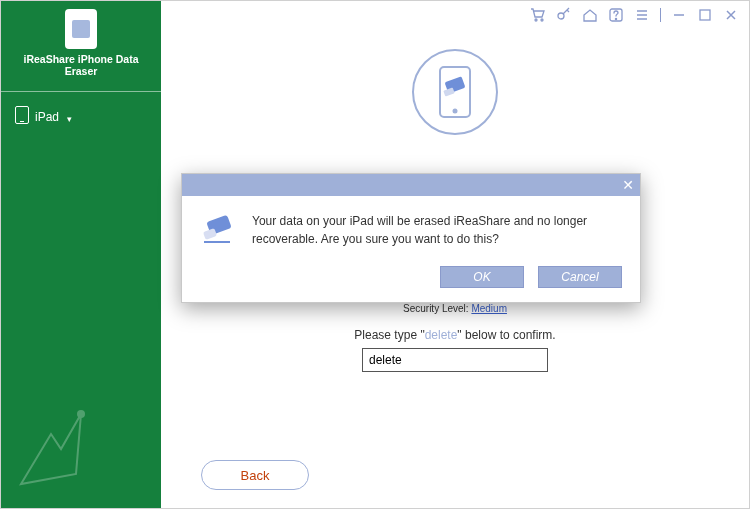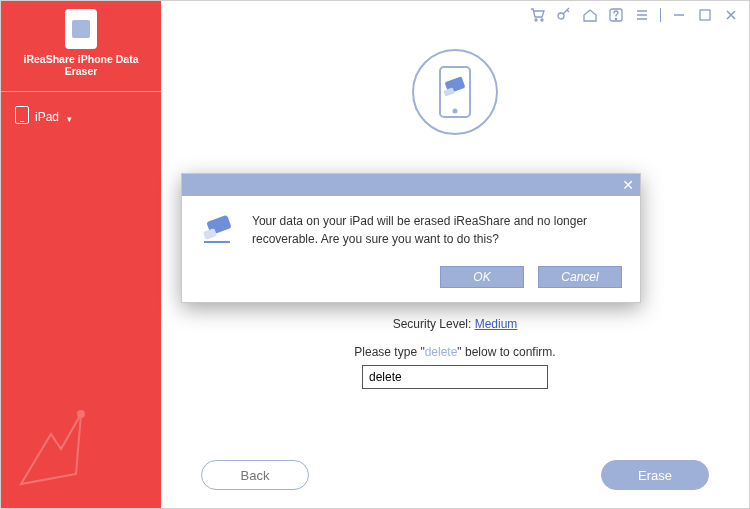--- a/index.html
+++ b/index.html
@@ -1,18 +1,18 @@
 <!DOCTYPE html>
 <html><head>
 <meta charset="utf-8">
 <style>
 * { margin: 0; padding: 0; box-sizing: border-box; font-family: Arial, sans-serif; }
 body { width: 750px; height: 509px; background: #fff; position: relative; overflow: hidden; border: 1px solid #d0d0d0; }
 
-.sidebar { position: absolute; left: 0; top: 0; width: 160px; height: 100%; background: #ef4444; color: #fff; }
+.sidebar { position: absolute; left: 0; top: 0; width: 160px; height: 100%; background: #15803d; color: #fff; }
 .sidebar-header { padding: 8px 10px; }
 .sidebar-logo { display: flex; flex-direction: column; align-items: center; gap: 4px; }
 .logo-icon { width: 32px; height: 40px; background: #fff; border-radius: 4px; position: relative; display: flex; align-items: center; justify-content: center; }
 .logo-icon::after { content: ""; width: 18px; height: 18px; background: #a6b8dd; border-radius: 2px; }
 .app-title { font-size: 10.5px; font-weight: bold; color: #fff; text-align: center; }
 .sidebar-divider { height: 1px; background: rgba(255,255,255,0.5); margin: 6px 0; }
 .device-row { display: flex; align-items: flex-end; gap: 6px; padding: 8px 14px; cursor: pointer; }
 .device-icon { width: 14px; height: 18px; border: 1.5px solid #fff; border-radius: 2px; position: relative; }
 .device-icon::after { content: ""; position: absolute; bottom: 1px; left: 50%; transform: translateX(-50%); width: 4px; height: 1.5px; background: #fff; }
 .device-label { font-size: 12px; color: #fff; }
@@ -23,31 +23,31 @@
 .titlebar { position: absolute; top: 0; left: 160px; right: 0; height: 28px; display: flex; align-items: center; justify-content: flex-end; padding: 0 10px; gap: 10px; color: #8a9acb; font-size: 14px; }
 .tb-icon { width: 16px; height: 16px; display: flex; align-items: center; justify-content: center; cursor: pointer; color: #8a9acb; }
 .tb-sep { width: 1px; height: 14px; background: #8a9acb; }
 
 .main { position: absolute; left: 160px; top: 28px; right: 0; bottom: 0; background: #fff; display: flex; flex-direction: column; align-items: center; padding-top: 20px; }
 .hero-circle { width: 86px; height: 86px; border: 2px solid #9fb0d8; border-radius: 50%; display: flex; align-items: center; justify-content: center; margin-bottom: 24px; }
 .hero-circle svg { width: 42px; height: 54px; }
 
 .caption-row { font-size: 12px; color: #6c6c6c; margin-top: 130px; }
 
-.security-row { font-size: 12px; color: #333; margin-top: 14px; }
+.security-row { font-size: 10px; color: #333; }
 .security-link { color: #3a5fc8; text-decoration: underline; cursor: pointer; }
 
 .confirm-row { font-size: 12px; color: #333; margin-top: 14px; }
 .delete-hint { color: #9fb0d8; }
 
 .confirm-input { width: 186px; height: 24px; border: 1px solid #555; margin-top: 6px; padding: 0 6px; font-size: 12px; }
 
 .footer-btns { position: absolute; left: 0; right: 0; bottom: 18px; display: flex; justify-content: space-between; padding: 0 40px; }
 .btn { width: 108px; height: 30px; border-radius: 15px; font-size: 13px; display: flex; align-items: center; justify-content: center; cursor: pointer; }
-.btn-back { background: #fff; border: 1.5px solid #9fb0d8; color: #737373; }
+.btn-back { background: #fff; border: 1.5px solid #9fb0d8; color: #c2410c; }
 .btn-erase { background: #9fb0d8; border: 1.5px solid #9fb0d8; color: #fff; }
 .modal { position: absolute; left: 180px; top: 172px; width: 460px; background: #fff; box-shadow: 0 6px 20px rgba(0,0,0,0.35); border: 1px solid #c8c8c8; }
 .modal-titlebar { height: 22px; background: #9fb0d8; display: flex; align-items: center; justify-content: flex-end; padding: 0 6px; }
 .modal-close { color: #fff; font-size: 14px; cursor: pointer; line-height: 1; }
 .modal-body { display: flex; padding: 16px 18px 10px 18px; gap: 16px; }
 .modal-icon svg { width: 36px; height: 36px; }
 .modal-text { font-size: 12px; color: #333; line-height: 1.5; }
 .modal-actions { display: flex; justify-content: flex-end; gap: 14px; padding: 4px 18px 14px 0; }
 .modal-btn { width: 84px; height: 22px; background: #9fb0d8; color: #fff; font-size: 12px; display: flex; align-items: center; justify-content: center; border: 1px solid #8a9acb; cursor: pointer; font-style: italic; }
 </style>
@@ -142,21 +142,20 @@
   </div>
 
   <div class="confirm-row">
     <span>Please type "</span><span class="delete-hint">delete</span><span>" below to confirm.</span>
   </div>
 
   <input class="confirm-input" type="text" value="delete" style="">
 
   <div class="footer-btns">
     <div class="btn btn-back">Back</div>
-    <div class="btn btn-erase">Erase</div>
   </div>
 </div>
 
 <div class="modal">
   <div class="modal-titlebar">
     <div class="modal-close">✕</div>
   </div>
   <div class="modal-body">
     <div class="modal-icon">
       <svg viewBox="0 0 36 36">

